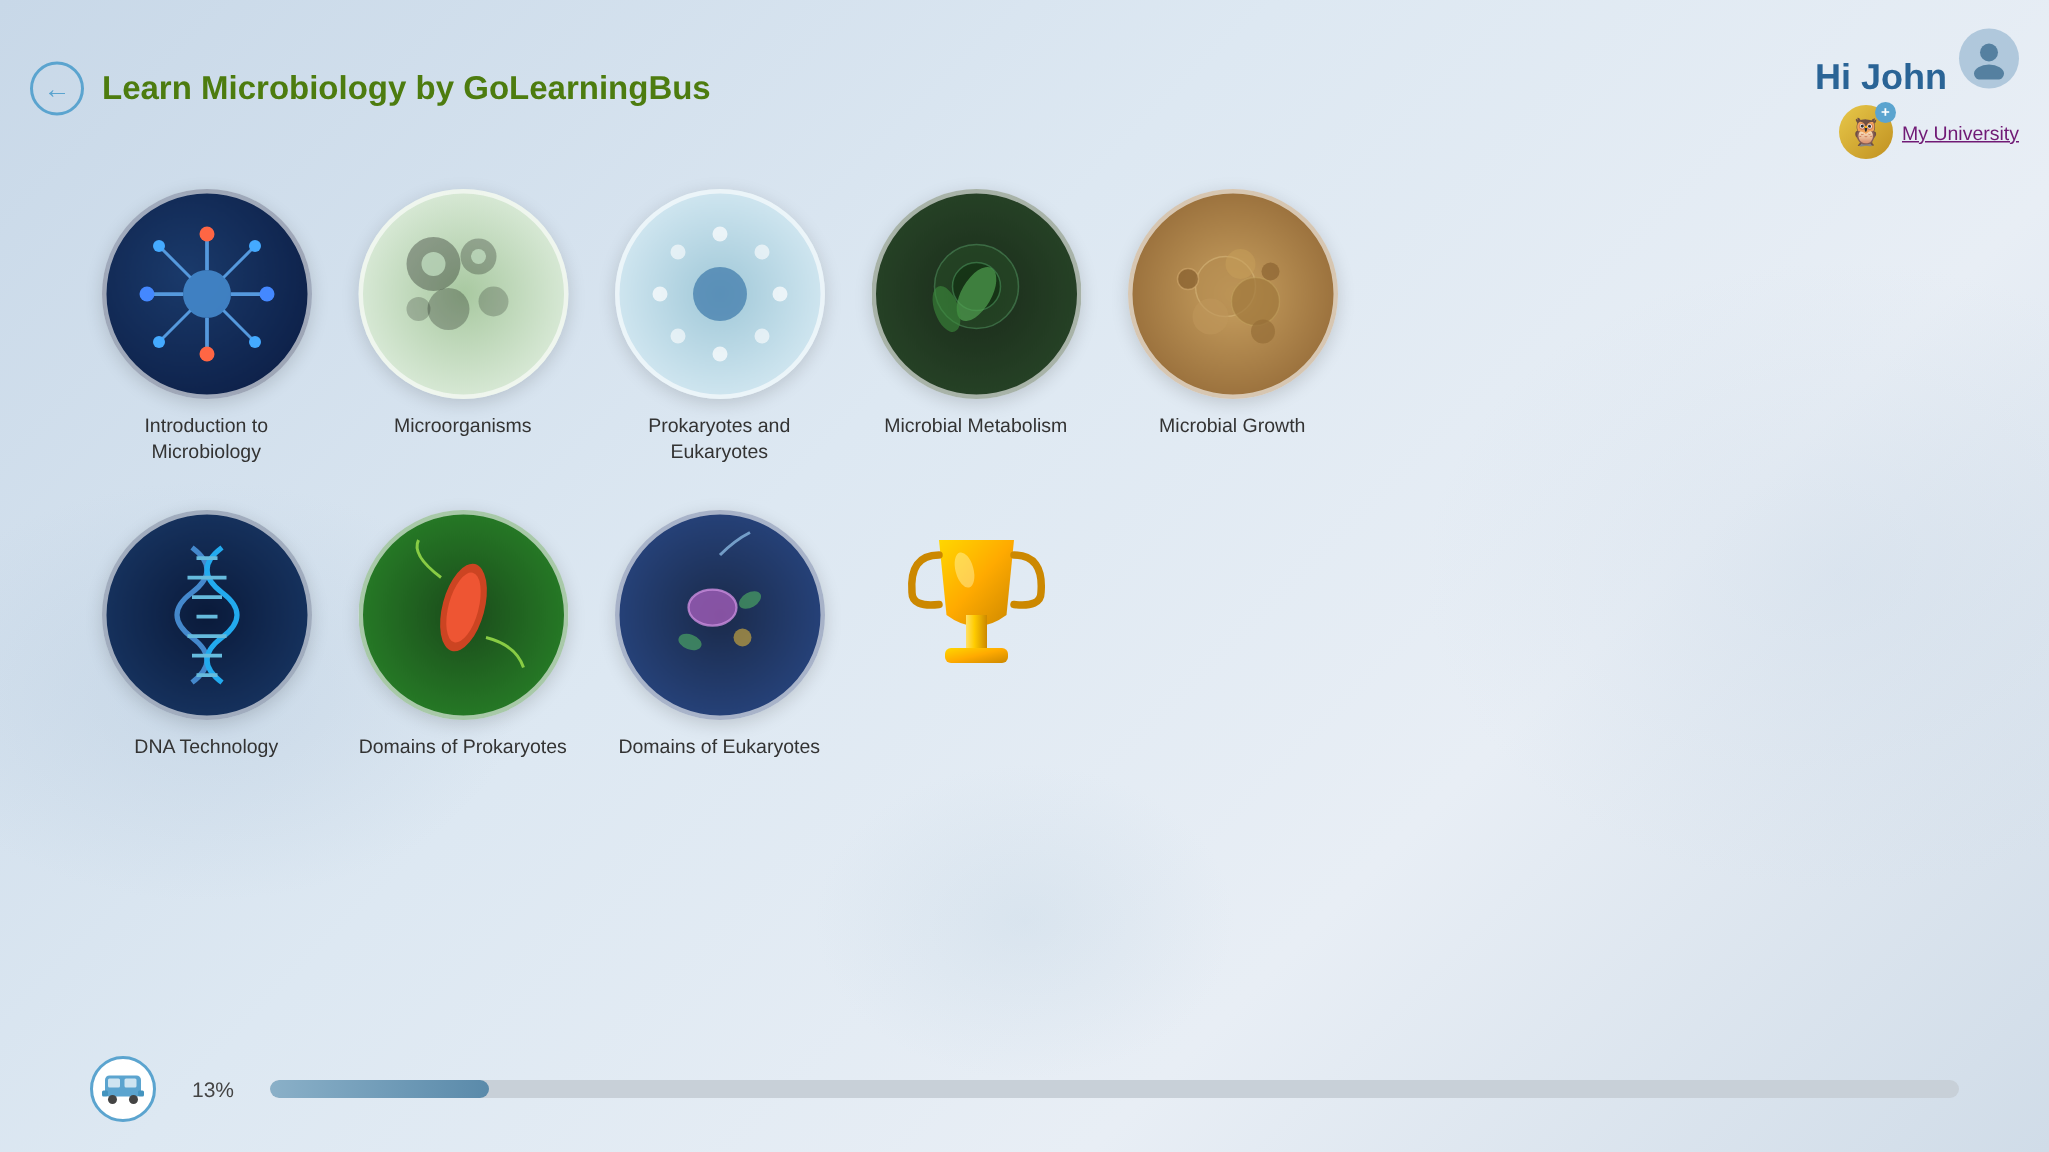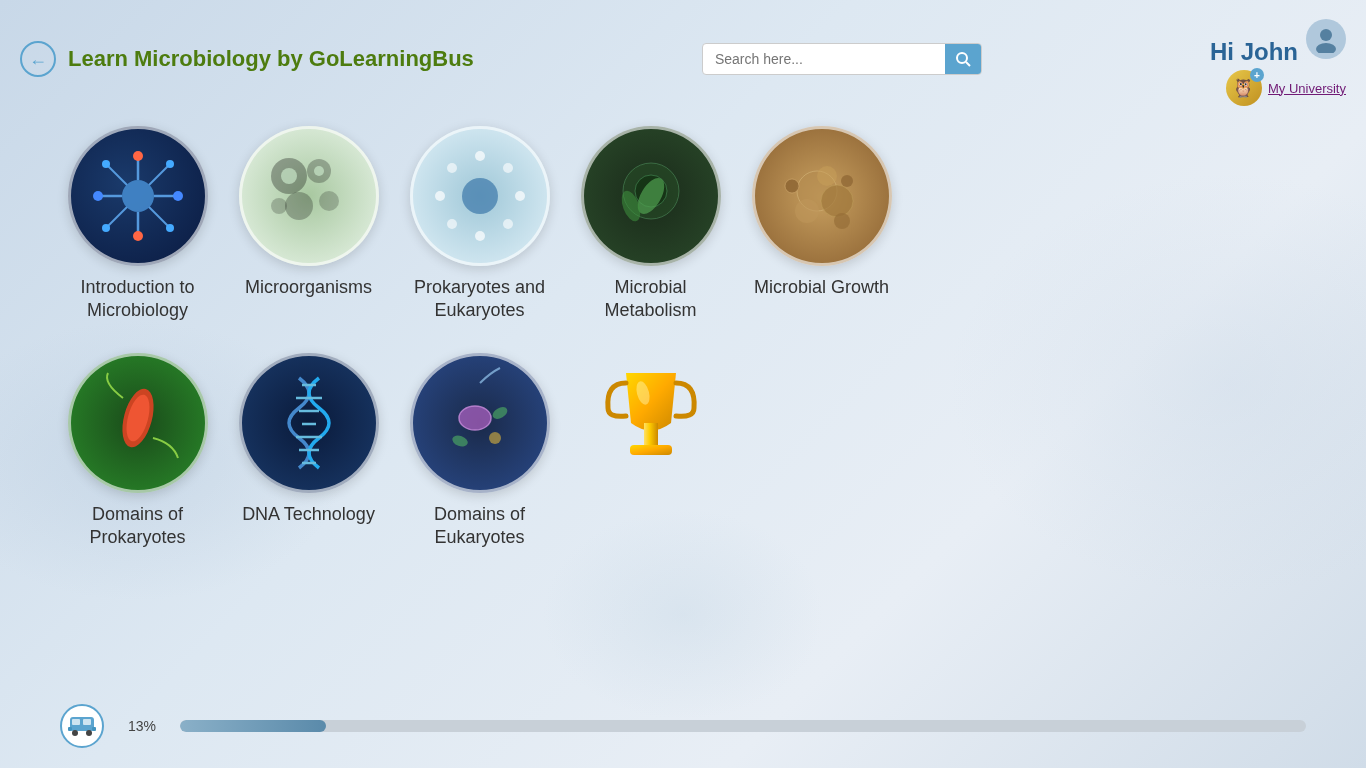--- a/index.html
+++ b/index.html
@@ -205,21 +205,21 @@
       align-items: center;
       justify-content: center;
       border: 3px solid rgba(255,255,255,0.6);
       box-shadow: 0 3px 12px rgba(0,0,0,0.15);
       margin-bottom: 10px;
       font-size: 60px;
     }
 
     .topic-label {
       text-align: center;
-      font-size: 18px;
+      font-size: 13px;
       color: #333;
       line-height: 1.3;
     }
 
     
     .circle-intro { background: radial-gradient(circle at 40% 40%, #1a3a6b, #0a1a40); }
     .circle-micro { background: radial-gradient(circle at 50% 50%, #a8c8a0, #e8f4e8); }
     .circle-prok  { background: radial-gradient(circle at 50% 50%, #a0c8d8, #e0f0f8); }
     .circle-metab { background: radial-gradient(circle at 50% 50%, #1a2a1a, #2a4a2a); }
     .circle-growth{ background: radial-gradient(circle at 50% 50%, #c8a060, #8a6030); }
@@ -292,31 +292,20 @@
 <div class="content">
 
   <div class="header">
     <div class="header-left">
       <button class="back-btn">
         <span>←</span>
       </button>
       <span class="app-title">Learn Microbiology by GoLearningBus</span>
     </div>
 
-    <div class="header-center">
-      <div class="search-box">
-        <input class="search-input" type="text" placeholder="Search here..." style="">
-        <button class="search-btn">
-          <svg width="16" height="16" viewBox="0 0 16 16" fill="white">
-            <circle cx="7" cy="7" r="5" stroke="white" stroke-width="2" fill="none"></circle>
-            <line x1="11" y1="11" x2="15" y2="15" stroke="white" stroke-width="2"></line>
-          </svg>
-        </button>
-      </div>
-    </div>
 
     <div class="header-right">
       <div style="display:flex;flex-direction:column;align-items:flex-end;">
         <div style="display:flex;align-items:center;gap:8px;">
           <span class="hi-john">Hi John</span>
           <div class="avatar">
             <svg width="28" height="28" viewBox="0 0 28 28" fill="#5580a0">
               <circle cx="14" cy="10" r="6"></circle>
               <ellipse cx="14" cy="24" rx="10" ry="6"></ellipse>
             </svg>
@@ -440,56 +429,56 @@
         <span class="topic-label">Microbial Growth</span>
       </div>
 
 
 
     </div>
 
     <div class="topics-row">
 
       <div class="topic-item">
-        <div class="topic-circle circle-domain-prok">
-          <div class="circle-inner">
-            <svg width="120" height="120" viewBox="0 0 120 120">
-              <ellipse cx="60" cy="60" r="54" fill="#1a4a1a"></ellipse>
-
-              <ellipse cx="60" cy="55" rx="14" ry="30" fill="#cc4422" transform="rotate(15 60 55)"></ellipse>
-              <ellipse cx="60" cy="55" rx="10" ry="24" fill="#ee5533" transform="rotate(15 60 55)"></ellipse>
-
-              <path d="M45,35 Q25,20 30,10" stroke="#88cc44" stroke-width="2" fill="none"></path>
-              <path d="M75,75 Q95,80 100,95" stroke="#88cc44" stroke-width="2" fill="none"></path>
-
-              <ellipse cx="60" cy="60" r="50" fill="rgba(50,180,50,0.15)"></ellipse>
-            </svg>
-          </div>
-        </div>
-        <span class="topic-label">Domains of Prokaryotes</span>
-      </div>
-
-      <div class="topic-item">
         <div class="topic-circle circle-dna">
           <div class="circle-inner">
             <svg width="120" height="120" viewBox="0 0 120 120">
               <ellipse cx="60" cy="60" r="54" fill="#0a1a3a"></ellipse>
               <path d="M50,15 Q70,30 50,45 Q30,60 50,75 Q70,90 50,105" stroke="#4488cc" stroke-width="3.5" fill="none"></path>
               <path d="M70,15 Q50,30 70,45 Q90,60 70,75 Q50,90 70,105" stroke="#22aaee" stroke-width="3.5" fill="none"></path>
               <line x1="53" y1="22" x2="67" y2="22" stroke="#66bbdd" stroke-width="2.5"></line>
               <line x1="47" y1="35" x2="73" y2="35" stroke="#66bbdd" stroke-width="2.5"></line>
               <line x1="50" y1="48" x2="70" y2="48" stroke="#66bbdd" stroke-width="2.5"></line>
               <line x1="53" y1="61" x2="67" y2="61" stroke="#66bbdd" stroke-width="2.5"></line>
               <line x1="47" y1="74" x2="73" y2="74" stroke="#66bbdd" stroke-width="2.5"></line>
               <line x1="50" y1="87" x2="70" y2="87" stroke="#66bbdd" stroke-width="2.5"></line>
               <line x1="53" y1="100" x2="67" y2="100" stroke="#66bbdd" stroke-width="2.5"></line>
             </svg>
           </div>
         </div>
         <span class="topic-label">DNA Technology</span>
+      </div>
+
+      <div class="topic-item">
+        <div class="topic-circle circle-domain-prok">
+          <div class="circle-inner">
+            <svg width="120" height="120" viewBox="0 0 120 120">
+              <ellipse cx="60" cy="60" r="54" fill="#1a4a1a"></ellipse>
+
+              <ellipse cx="60" cy="55" rx="14" ry="30" fill="#cc4422" transform="rotate(15 60 55)"></ellipse>
+              <ellipse cx="60" cy="55" rx="10" ry="24" fill="#ee5533" transform="rotate(15 60 55)"></ellipse>
+
+              <path d="M45,35 Q25,20 30,10" stroke="#88cc44" stroke-width="2" fill="none"></path>
+              <path d="M75,75 Q95,80 100,95" stroke="#88cc44" stroke-width="2" fill="none"></path>
+
+              <ellipse cx="60" cy="60" r="50" fill="rgba(50,180,50,0.15)"></ellipse>
+            </svg>
+          </div>
+        </div>
+        <span class="topic-label">Domains of Prokaryotes</span>
       </div>
 
       <div class="topic-item">
         <div class="topic-circle circle-domain-euk">
           <div class="circle-inner">
             <svg width="120" height="120" viewBox="0 0 120 120">
               <ellipse cx="60" cy="60" r="54" fill="#1a2a4a"></ellipse>
 
               <ellipse cx="60" cy="60" r="40" fill="rgba(60,100,160,0.5)" stroke="rgba(100,150,220,0.7)" stroke-width="2"></ellipse>
 

